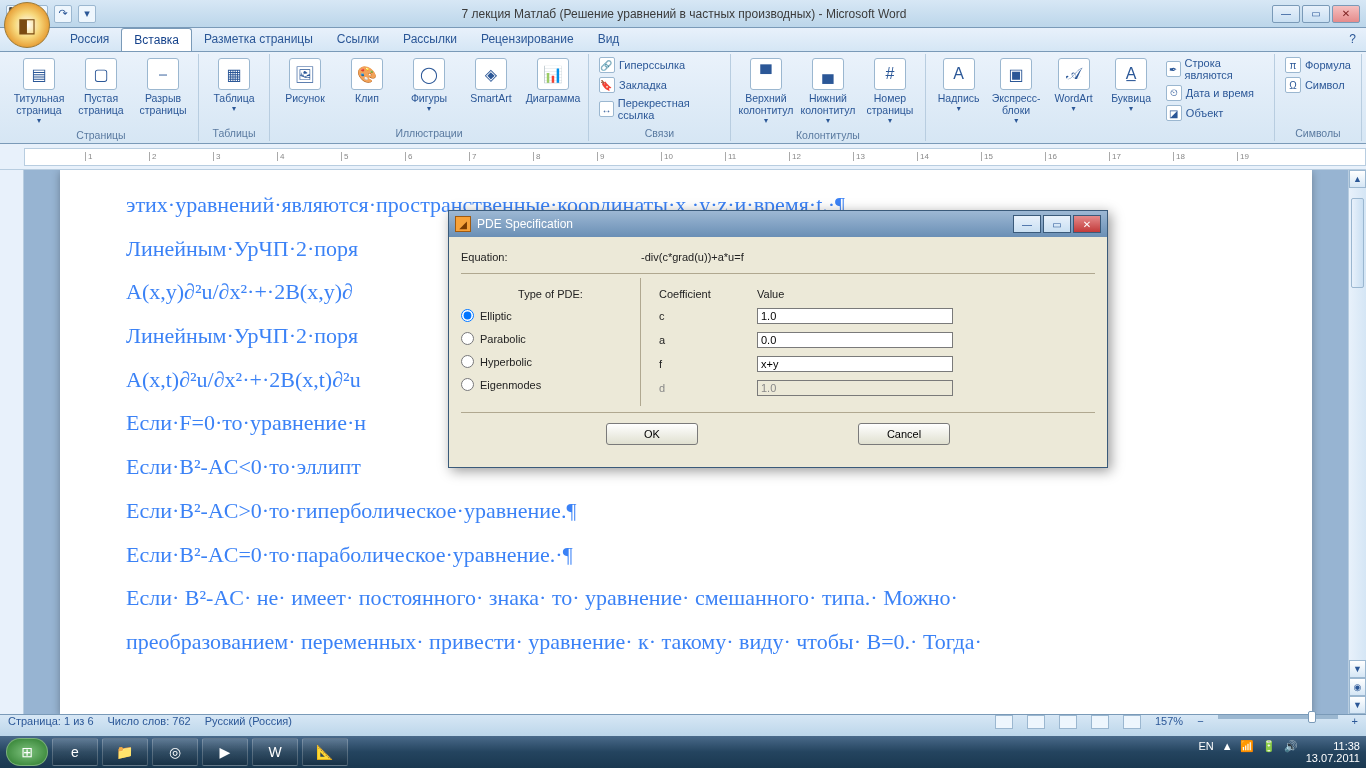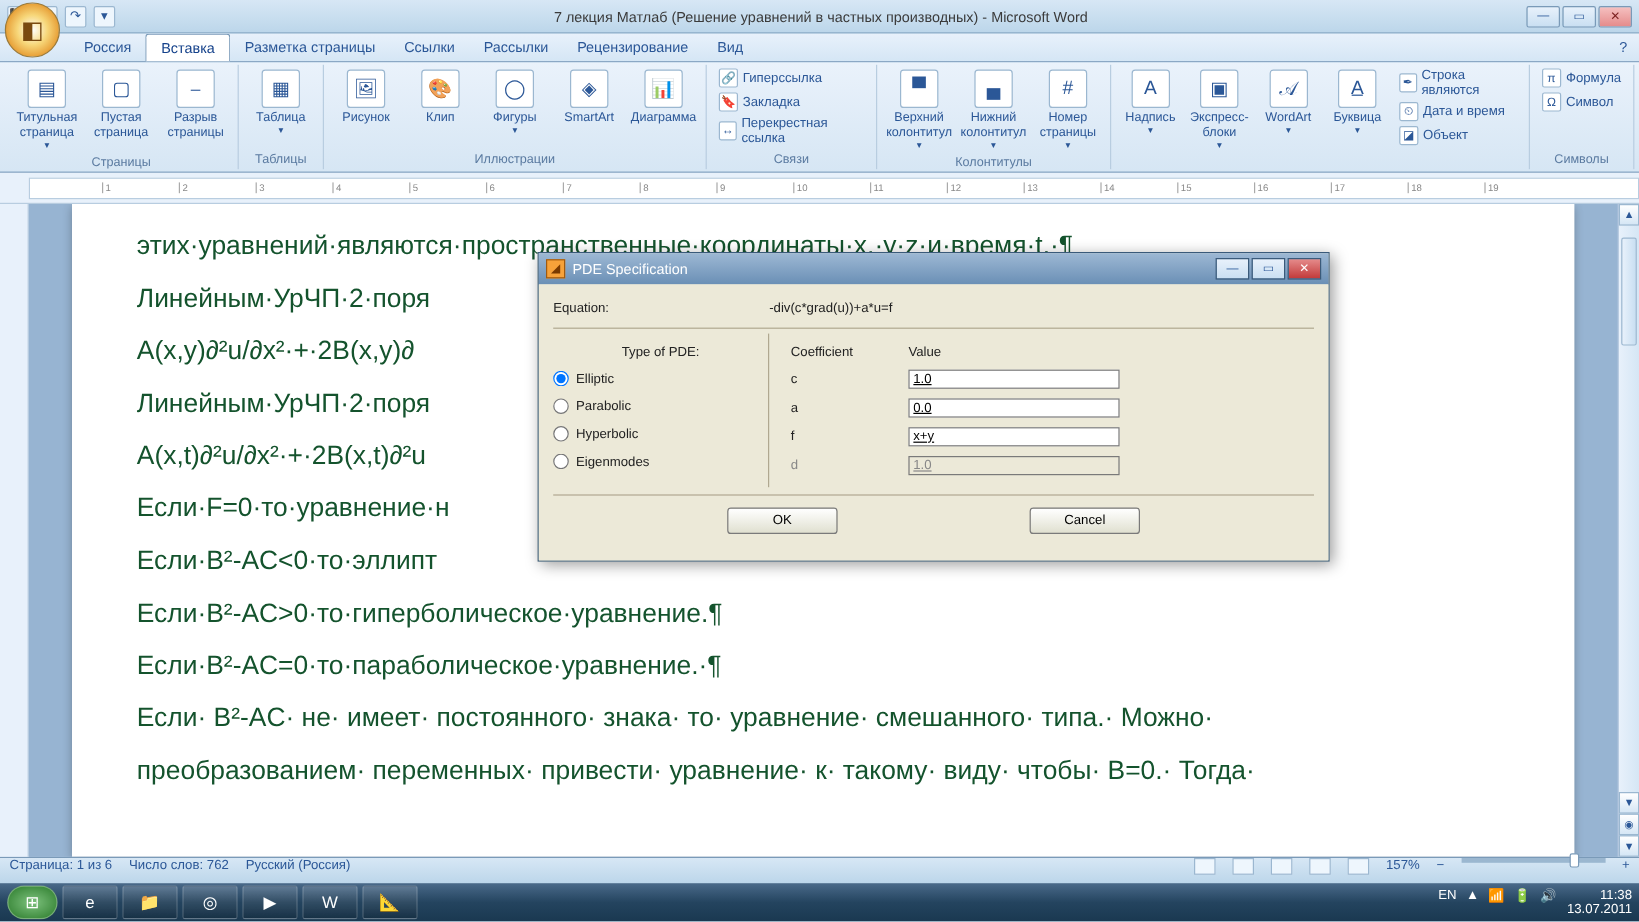--- a/index.html
+++ b/index.html
@@ -37,21 +37,21 @@
 
 .ruler-area { height: 26px; background:#e8f1fb; display:flex; align-items:center; border-bottom:1px solid #b8cde0; padding-left:24px;}
 .ruler { flex:1; height:18px; background:#fff; border:1px solid #b8cde0; font-size:8px; color:#888; display:flex; align-items:center; overflow:hidden; padding-left:60px;}
 .ruler span { display:inline-block; width:64px; border-left:1px solid #aaa; padding-left:2px;}
 
 
 .doc-area { height: 544px; background:#b0c4de; display:flex; }
 .vruler { width:24px; background:#e8f1fb; border-right:1px solid #b8cde0;}
 .page-viewport { flex:1; overflow:hidden; position:relative; background:#97b4d2; padding:0 36px;}
 .page { background:#fff; width:100%; height:100%; padding:6px 54px; box-shadow:0 2px 8px rgba(0,0,0,.3);}
-.page p { font-family:Liberation Sans, sans-serif; font-size:22px; color:#14532d; margin:14px 0; line-height:1.35;}
+.page p { font-family:Liberation Serif, serif; font-size:22px; color:#3b82f6; margin:14px 12px; line-height:1.35;}
 .vscroll { width:18px; background:linear-gradient(90deg,#e8f1fb,#d5e6f5); border-left:1px solid #b8cde0; display:flex;flex-direction:column;}
 .vscroll .sbtn { height:18px; background:linear-gradient(#fff,#d5e6f5); border:1px solid #9bb7d0; font-size:9px; display:flex;align-items:center;justify-content:center;color:#2b5797;}
 .vscroll .thumb { flex:1; position:relative;}
 .vscroll .thumb-handle { position:absolute; top:10px; left:2px; right:2px; height:90px; background:linear-gradient(90deg,#e8f1fb,#c9dff2); border:1px solid #9bb7d0; border-radius:2px;}
 
 
 .statusbar { height:22px; background:linear-gradient(#d7e7f5,#bcd6ea); display:flex; font-size:11px; color:#2b5797; padding:0 8px; gap:14px; border-top:1px solid #7a9ab8;}
 .statusbar .spacer { flex:1;}
 .statusbar .viewbtn { width:18px;height:14px;border:1px solid #9bb7d0;background:#eef6fd;}
 .statusbar .zoom-slider { width:120px;height:4px;background:#9bb7d0;position:relative;}
@@ -77,21 +77,21 @@
 .dlg-row .lab { width:180px;}
 .dlg-sep { height:1px; background:#b0a890; margin:4px 0;}
 .dlg-grid { display:flex;}
 .dlg-col-type { width:180px; border-right:1px solid #b0a890; padding:6px 0;}
 .dlg-col-coef { flex:1; padding:6px 0 6px 18px;}
 .dlg-hdr { font-size:11px; color:#222; padding:4px 0;text-align:center;}
 .radio-row { display:flex; align-items:center; gap:6px; font-size:11px; padding:5px 0; color:#222;}
 .radio-row input { margin:0;}
 .coef-row { display:flex; align-items:center; gap:18px; padding:4px 0; font-size:11px; color:#222;}
 .coef-row .cl { width:80px;}
-.coef-row input { width:176px; font-size:11px; padding:1px 3px; border:1px solid #7a7a7a; background:#fff;text-decoration:underline;}
+.coef-row input { width:196px; font-size:11px; padding:1px 3px; border:1px solid #7a7a7a; background:#fff;}
 .coef-row input:disabled { background:#ece9d8; color:#888;}
 .dlg-foot { display:flex; justify-content:center; gap:160px; padding:10px 0 14px; border-top:1px solid #b0a890; margin-top:6px;}
 .dlg-foot button { width:92px; height:22px; font-size:11px; background:linear-gradient(#fff,#e0e0d0); border:1px solid #7a7a7a; border-radius:3px;}
 </style>
 </head>
 <body>
 
 <div class="titlebar">
   <div class="qat">
     <div class="qat-btn">💾</div>

